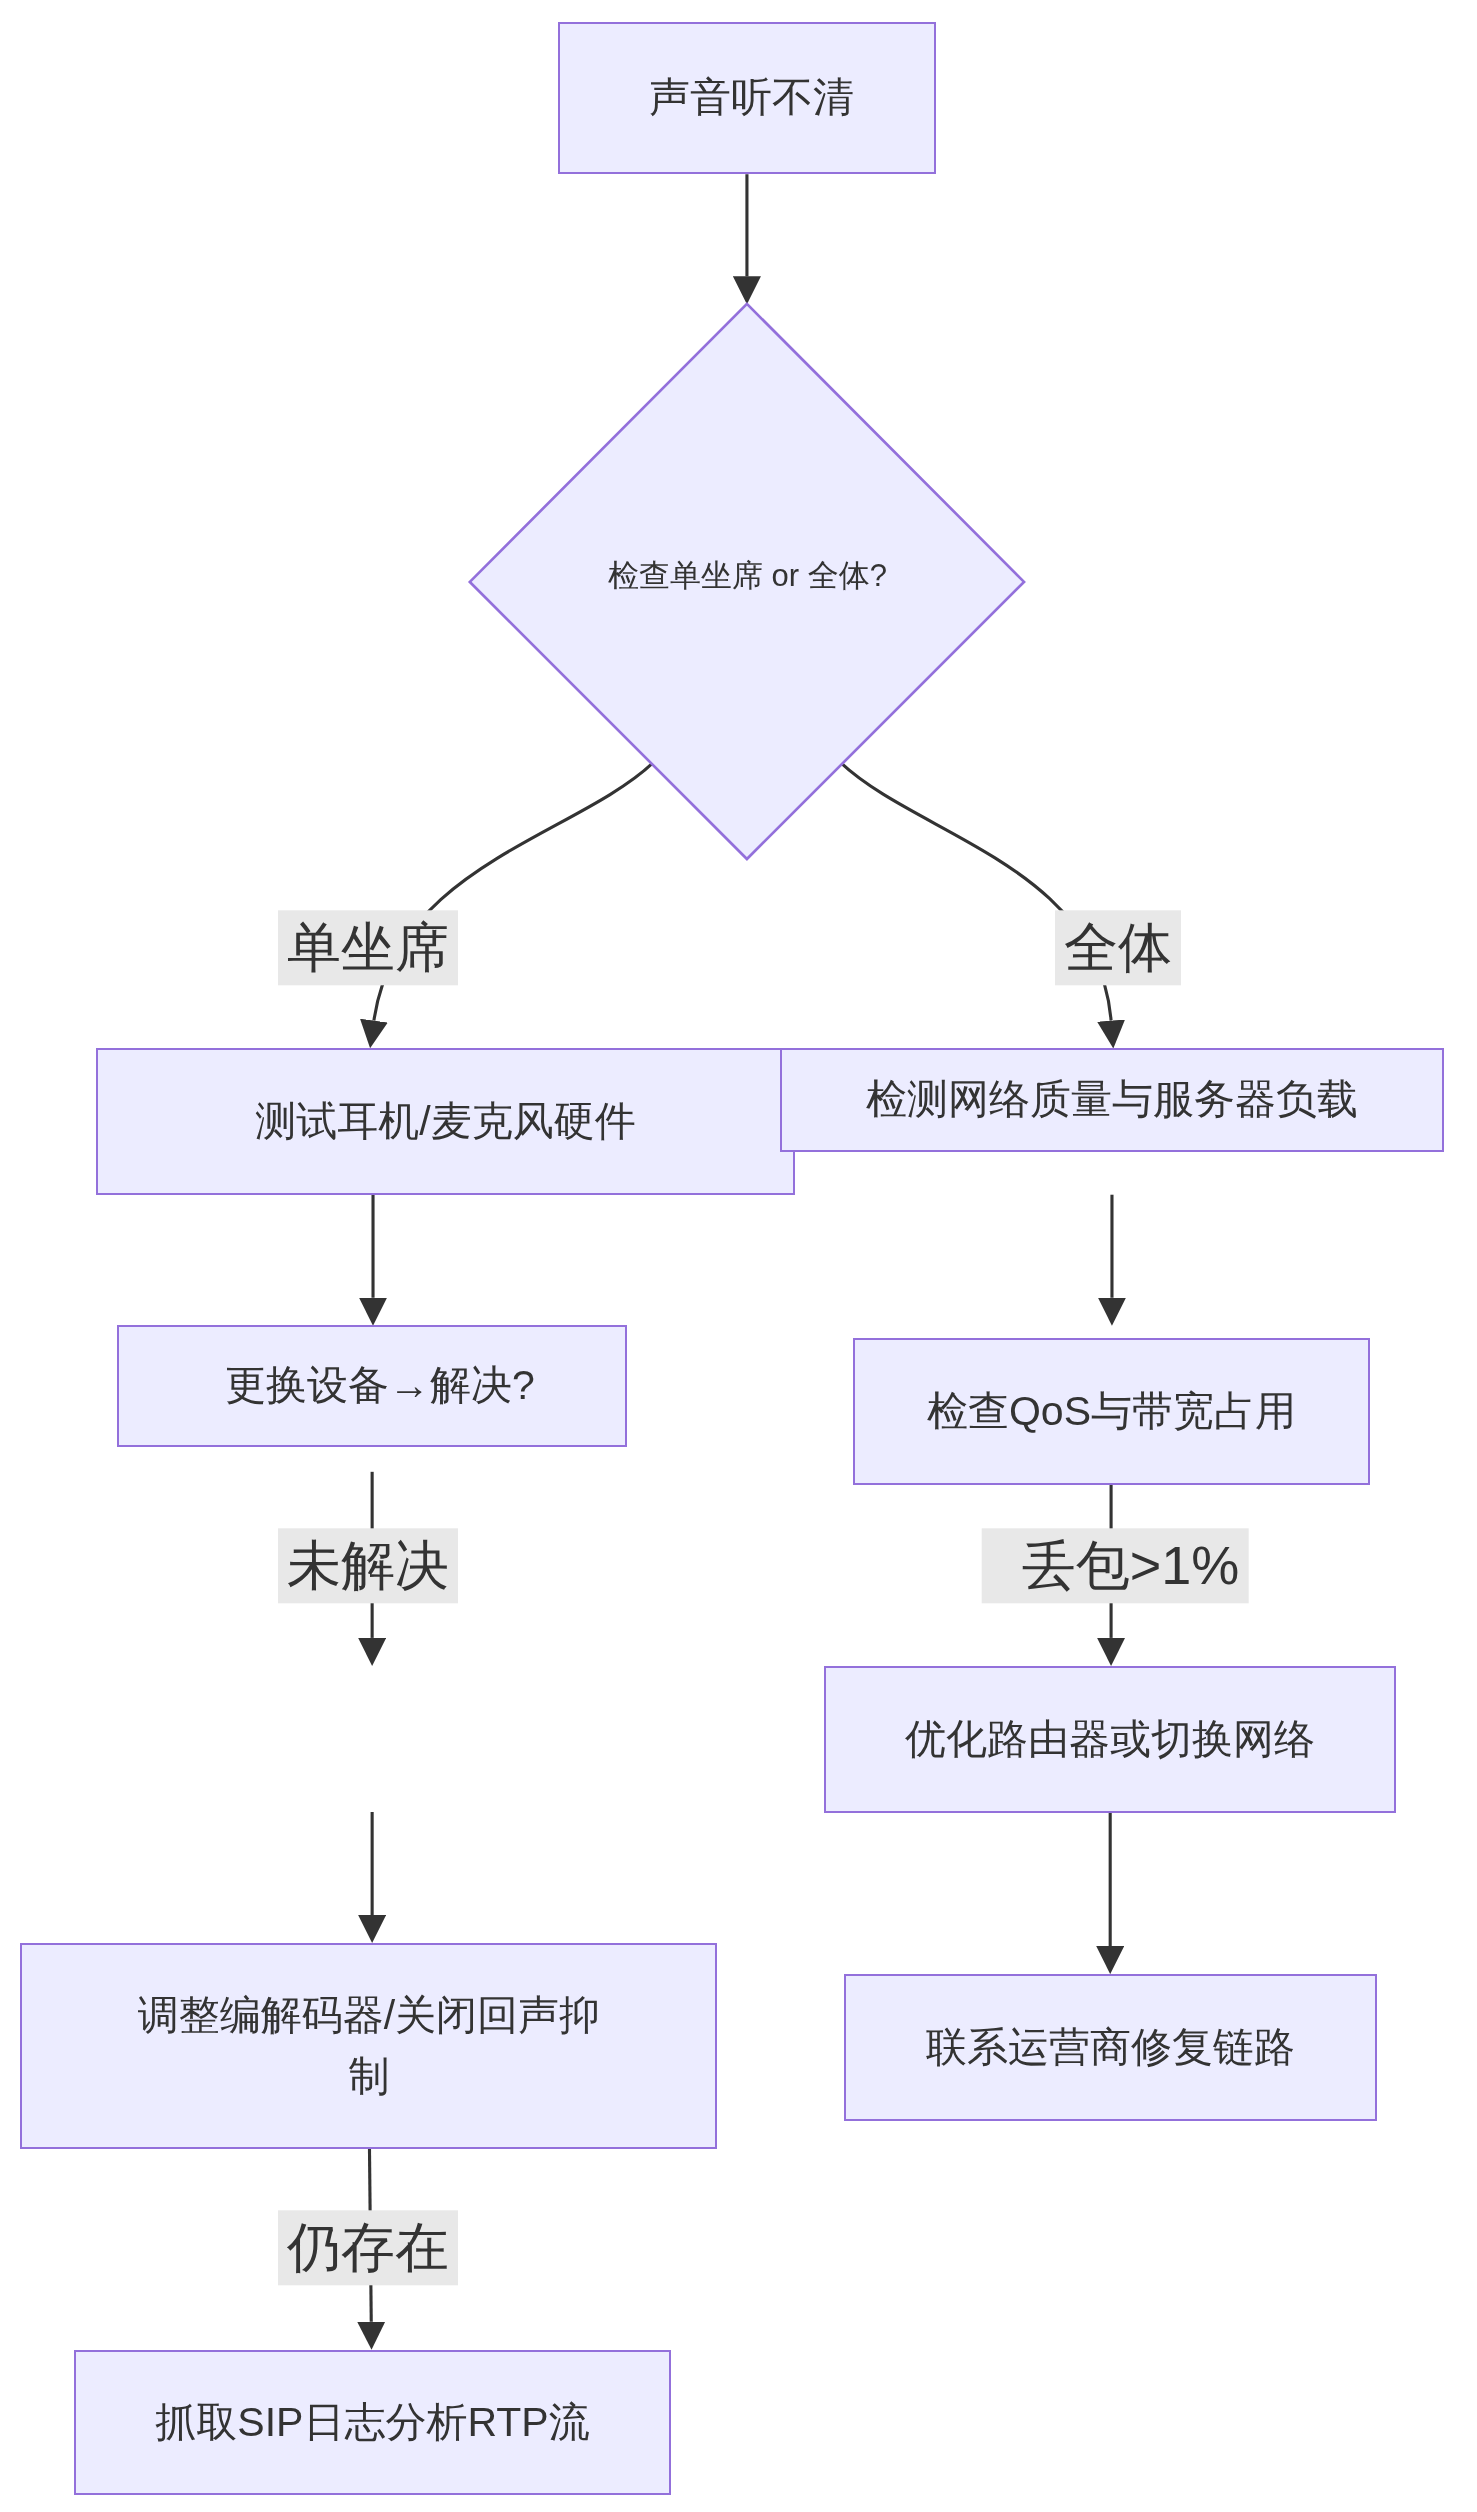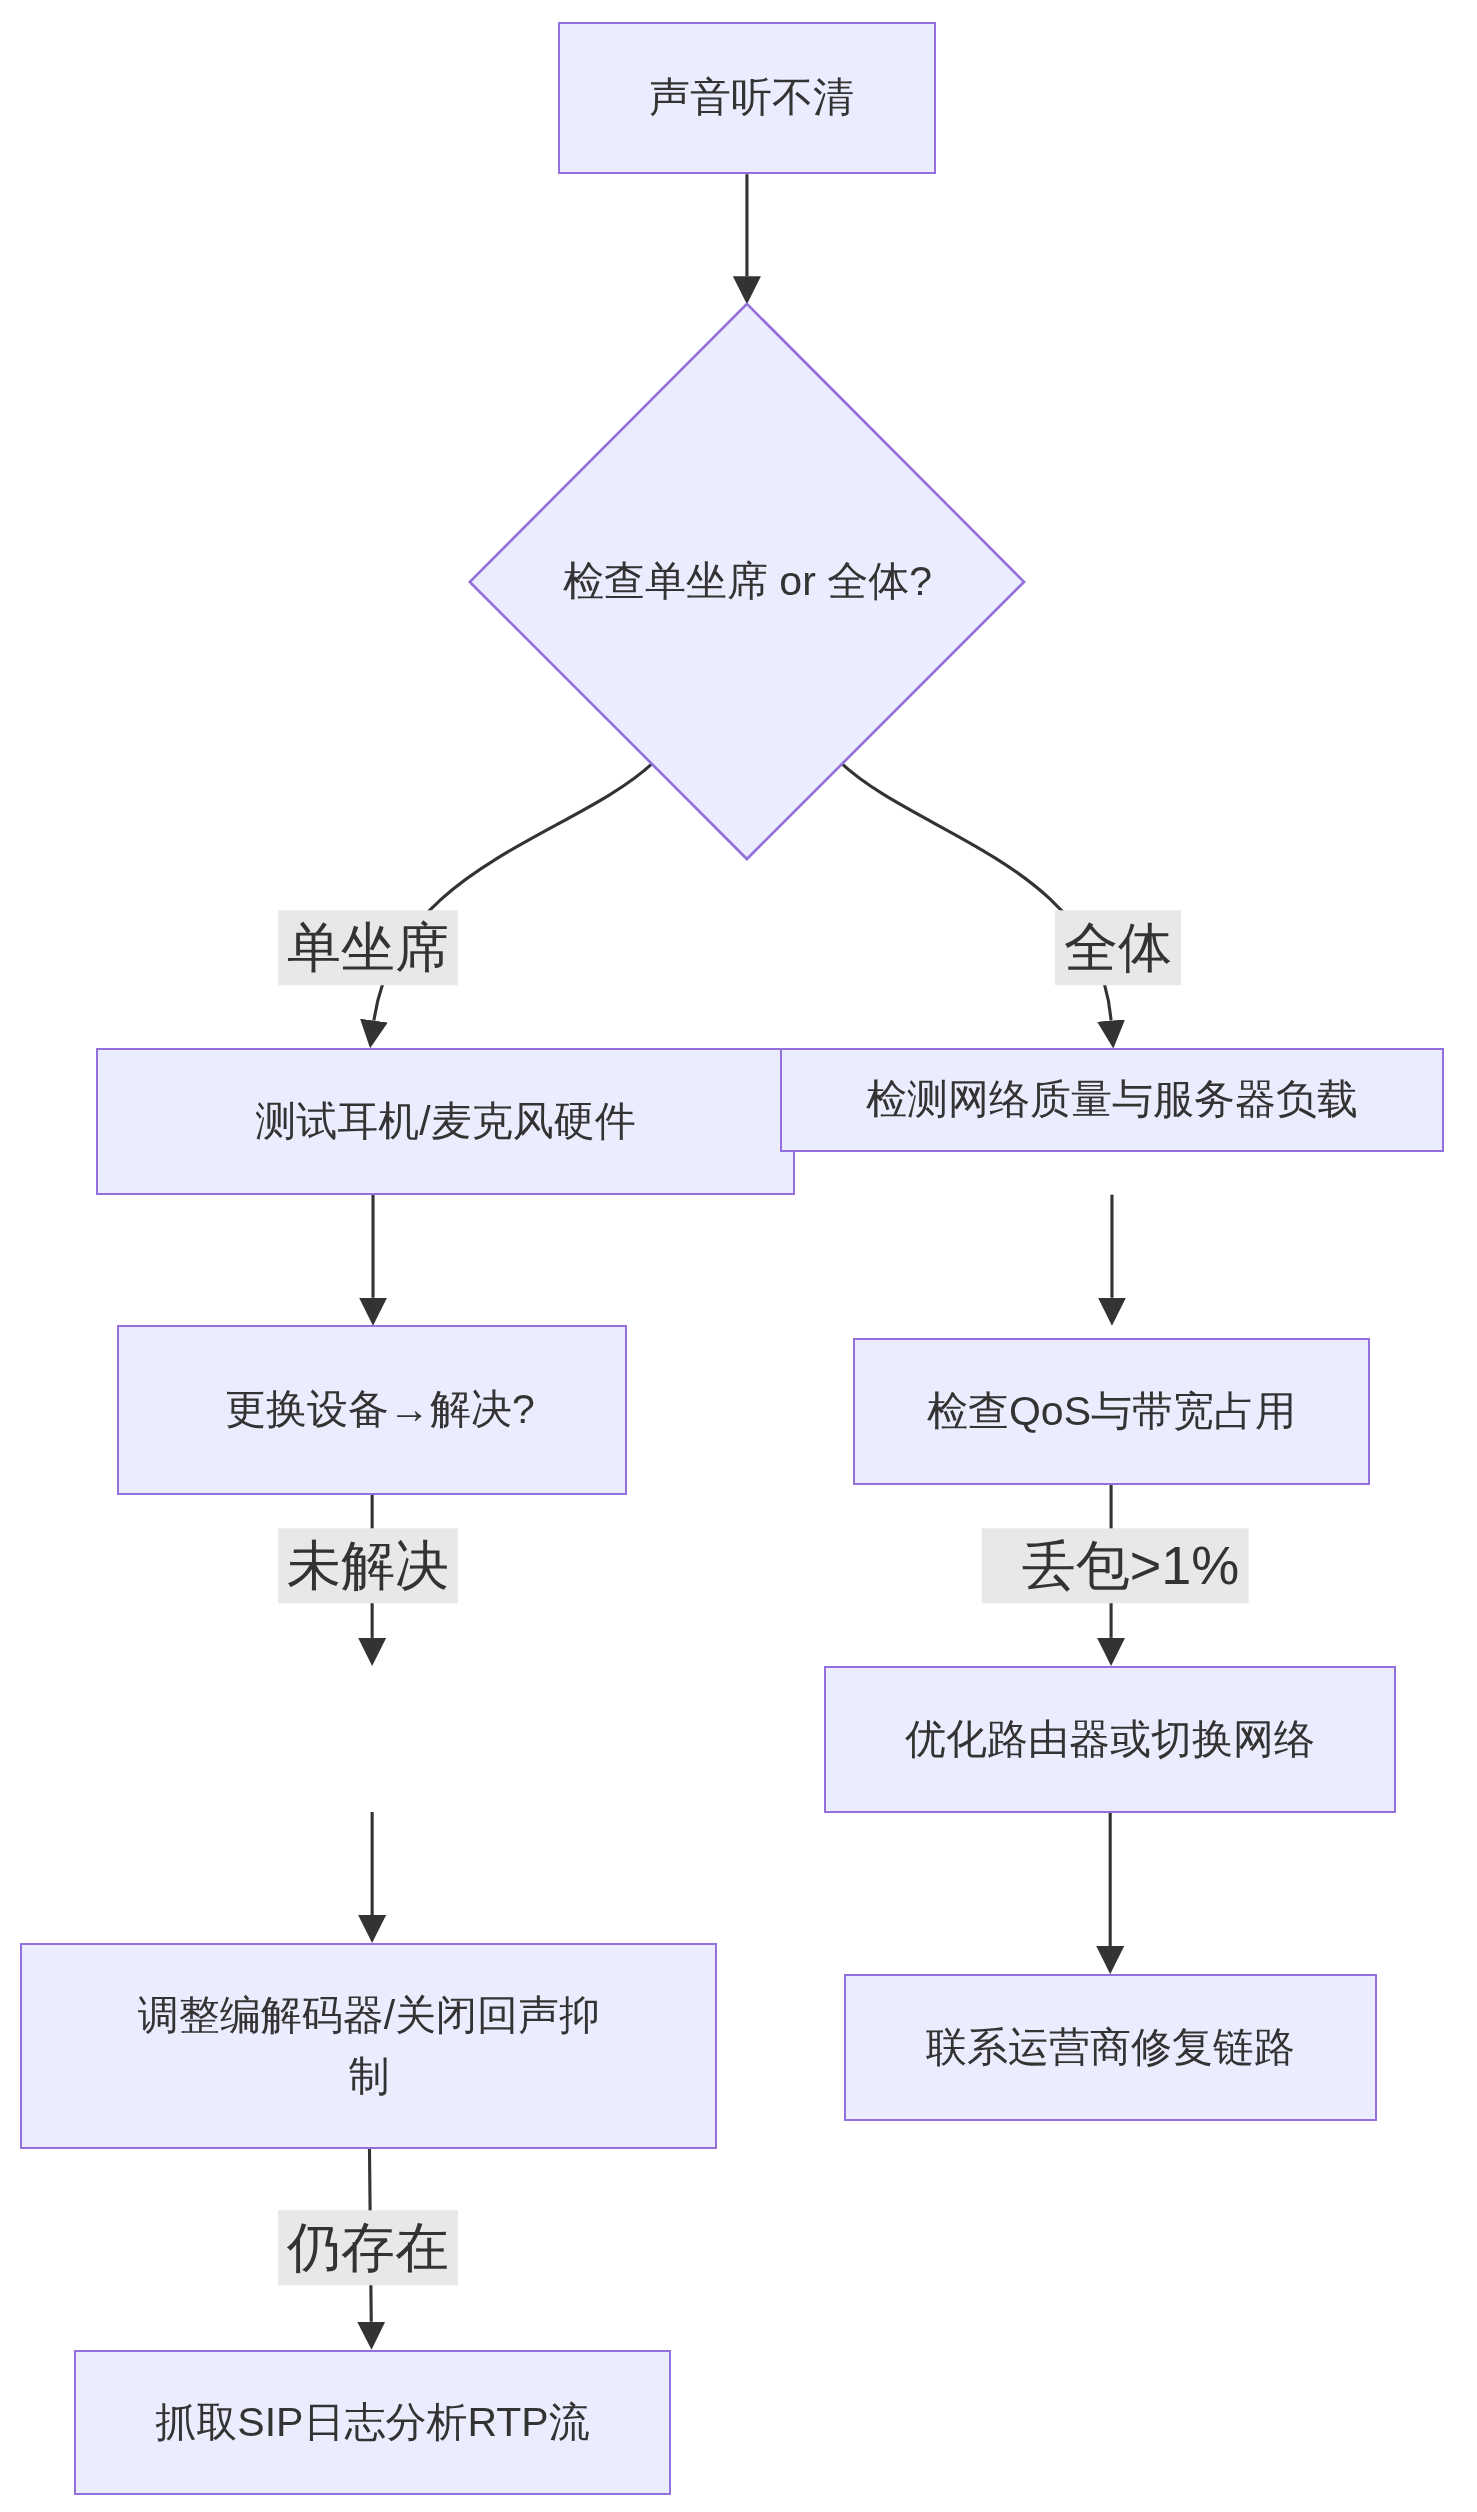--- a/index.html
+++ b/index.html
@@ -45,21 +45,21 @@
     text-align:center;
     font-size:41px;
     line-height:1.5;
     color:var(--text);
   }
   .node .label{display:inline-block;}
   .node .label.narrow{max-width:497px;word-break:break-all;}
   .decision-label{
     position:absolute;
     text-align:center;
-    font-size:41px;
+    font-size:31px;
     line-height:1.2;
     color:var(--text);
   }
   .edge-label{
     position:absolute;
     transform:translate(-50%,-50%);
     background:var(--label-bg);
     padding:5.3px 9px;
     font-size:54px;
     line-height:1.2;
@@ -110,21 +110,21 @@
   <div class="decision-label" style="left:481px;top:557px;width:533px;">检查单坐席 or 全体?</div>
 
   <div class="edge-label" style="left:368px;top:948px;">单坐席</div>
 
   <div class="edge-label" style="left:1118px;top:948px;">全体</div>
 
   <div class="node" style="left:96px;top:1048px;width:699px;height:147px;">
     <span class="label">测试耳机/麦克风硬件</span>
   </div>
 
-  <div class="node" style="left:117px;top:1325px;width:510px;height:170px;padding-left:16px;">
+  <div class="node" style="left:117px;top:1325px;width:510px;height:122px;padding-left:16px;">
     <span class="label">更换设备→解决?</span>
   </div>
 
   <div class="edge-label" style="left:368px;top:1566px;">未解决</div>
 
 
   <div class="node" style="left:20.4px;top:1943px;width:697px;height:206px;">
     <span class="label narrow">调整编解码器/关闭回声抑制</span>
   </div>
 

